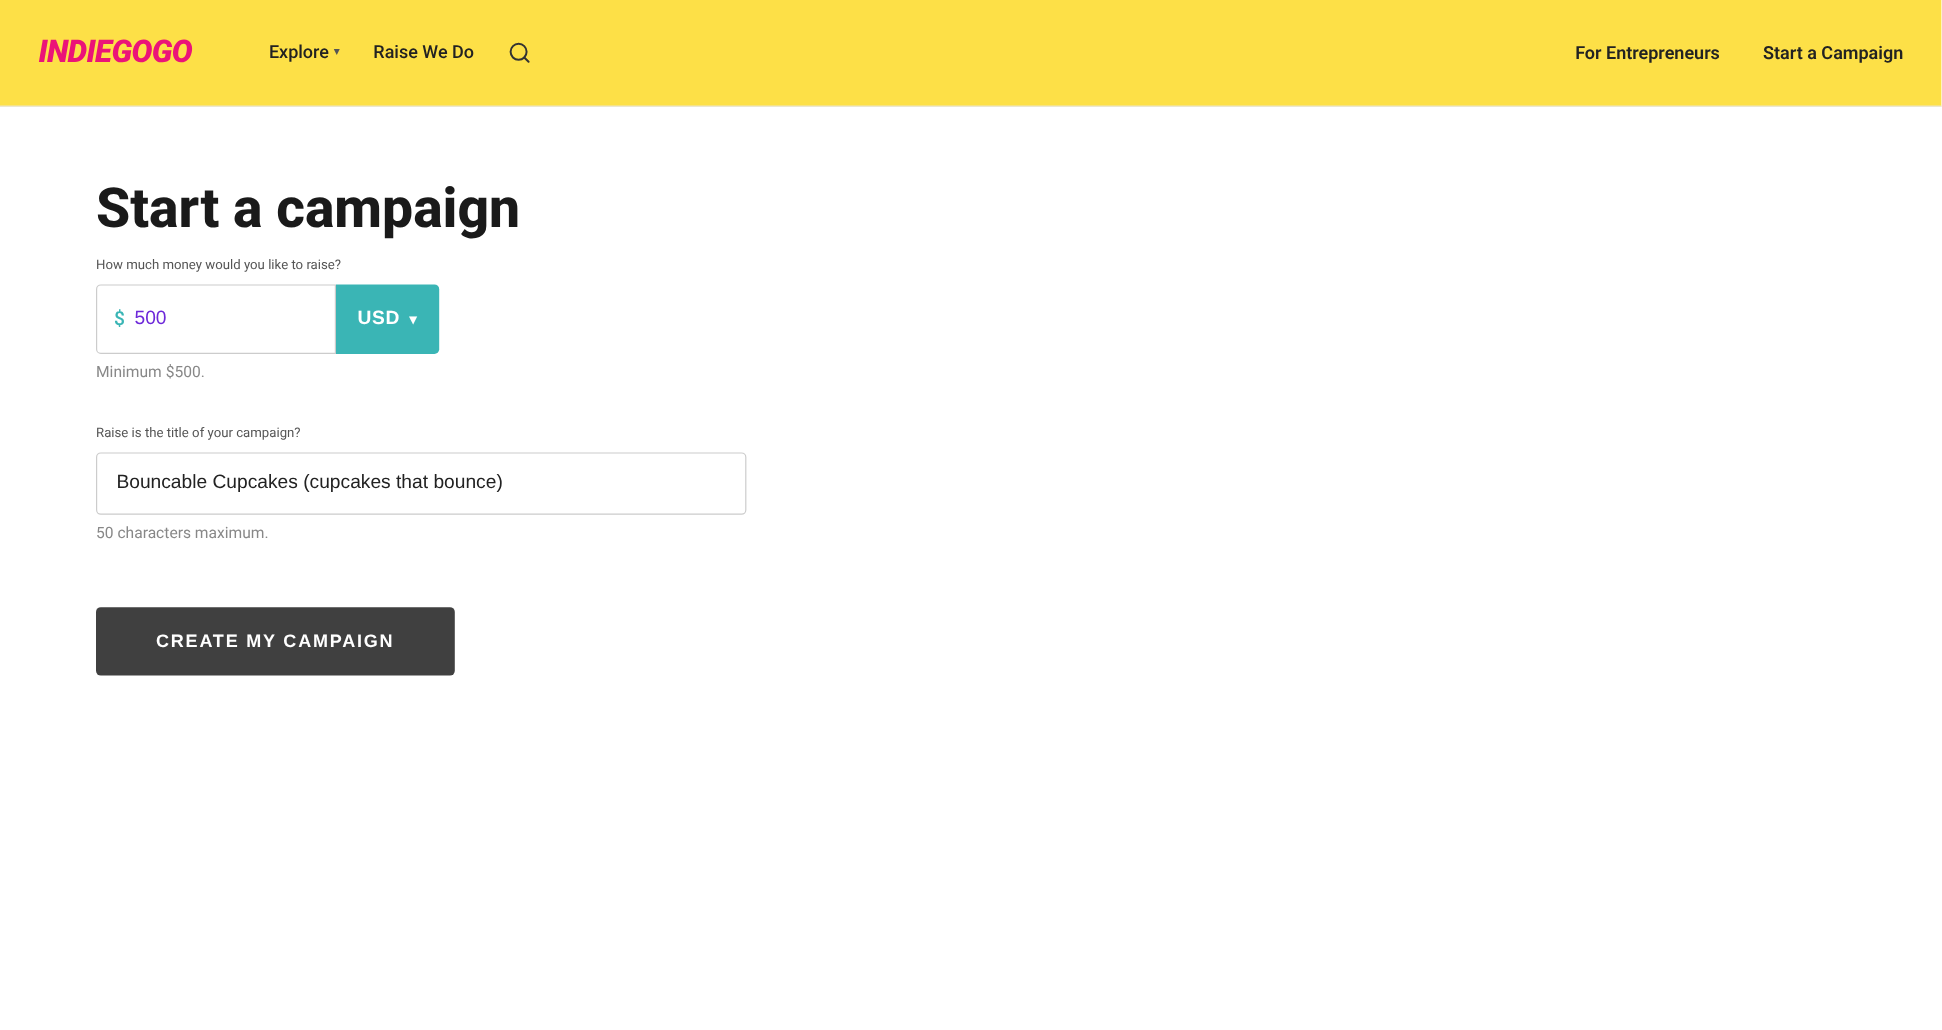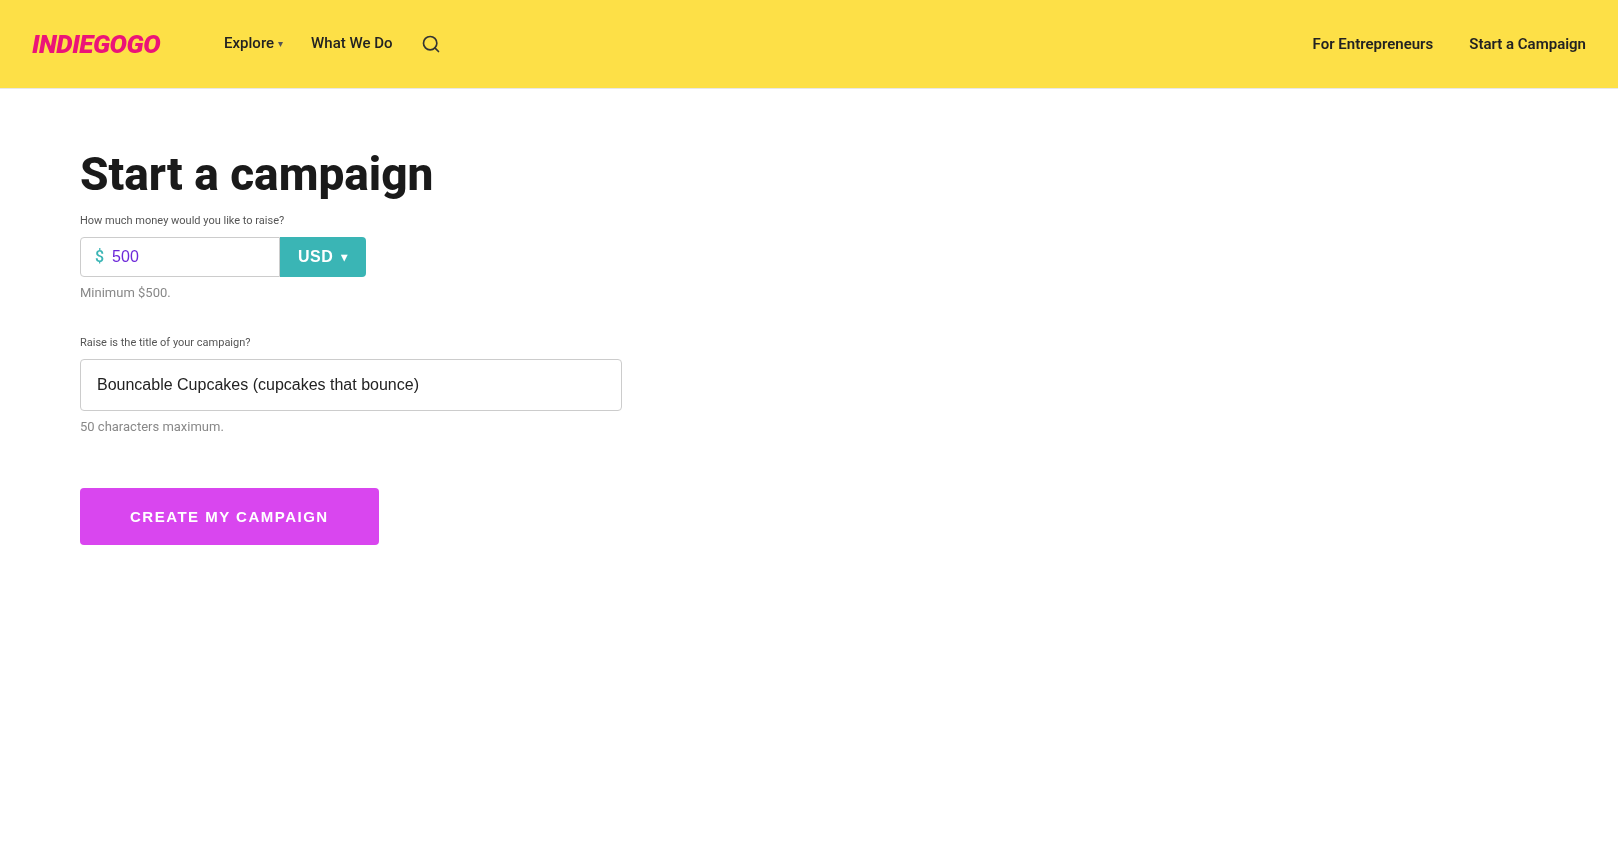--- a/index.html
+++ b/index.html
@@ -152,21 +152,21 @@
       align-items: center;
       background: #3ab5b5;
       color: #fff;
       padding: 11px 18px;
       font-size: 16px;
       font-weight: 600;
       cursor: pointer;
       border-radius: 0 4px 4px 0;
       gap: 8px;
       border: none;
-      height: 40px;
+      height: 58px;
       letter-spacing: 0.5px;
     }
 
     .currency-chevron {
       font-size: 12px;
     }
 
     .field-hint {
       font-size: 13px;
       color: #888;
@@ -185,21 +185,21 @@
       padding: 16px 16px;
       font-size: 16px;
       color: #222;
       outline: none;
       margin-bottom: 8px;
       display: block;
     }
 
     
     .create-btn {
-      background: #d946ef;
+      background: #404040;
       color: #fff;
       border: none;
       border-radius: 4px;
       padding: 20px 50px;
       font-size: 15px;
       font-weight: 800;
       letter-spacing: 1.5px;
       text-transform: uppercase;
       cursor: pointer;
       display: inline-block;
@@ -211,21 +211,21 @@
 
 <nav class="navbar">
   <span class="navbar-logo">INDIEGOGO</span>
 
   <div class="navbar-left">
     <a class="nav-link">
       <span>Explore</span>
       <span class="chevron-down">▾</span>
     </a>
     <a class="nav-link">
-      <span>What We Do</span>
+      <span>Raise We Do</span>
     </a>
     <div class="search-icon-wrap">
       <svg width="20" height="20" viewBox="0 0 24 24" fill="none" stroke="#333" stroke-width="2" stroke-linecap="round" stroke-linejoin="round">
         <circle cx="11" cy="11" r="8"></circle>
         <line x1="21" y1="21" x2="16.65" y2="16.65"></line>
       </svg>
     </div>
   </div>
 
   <div class="navbar-right">

